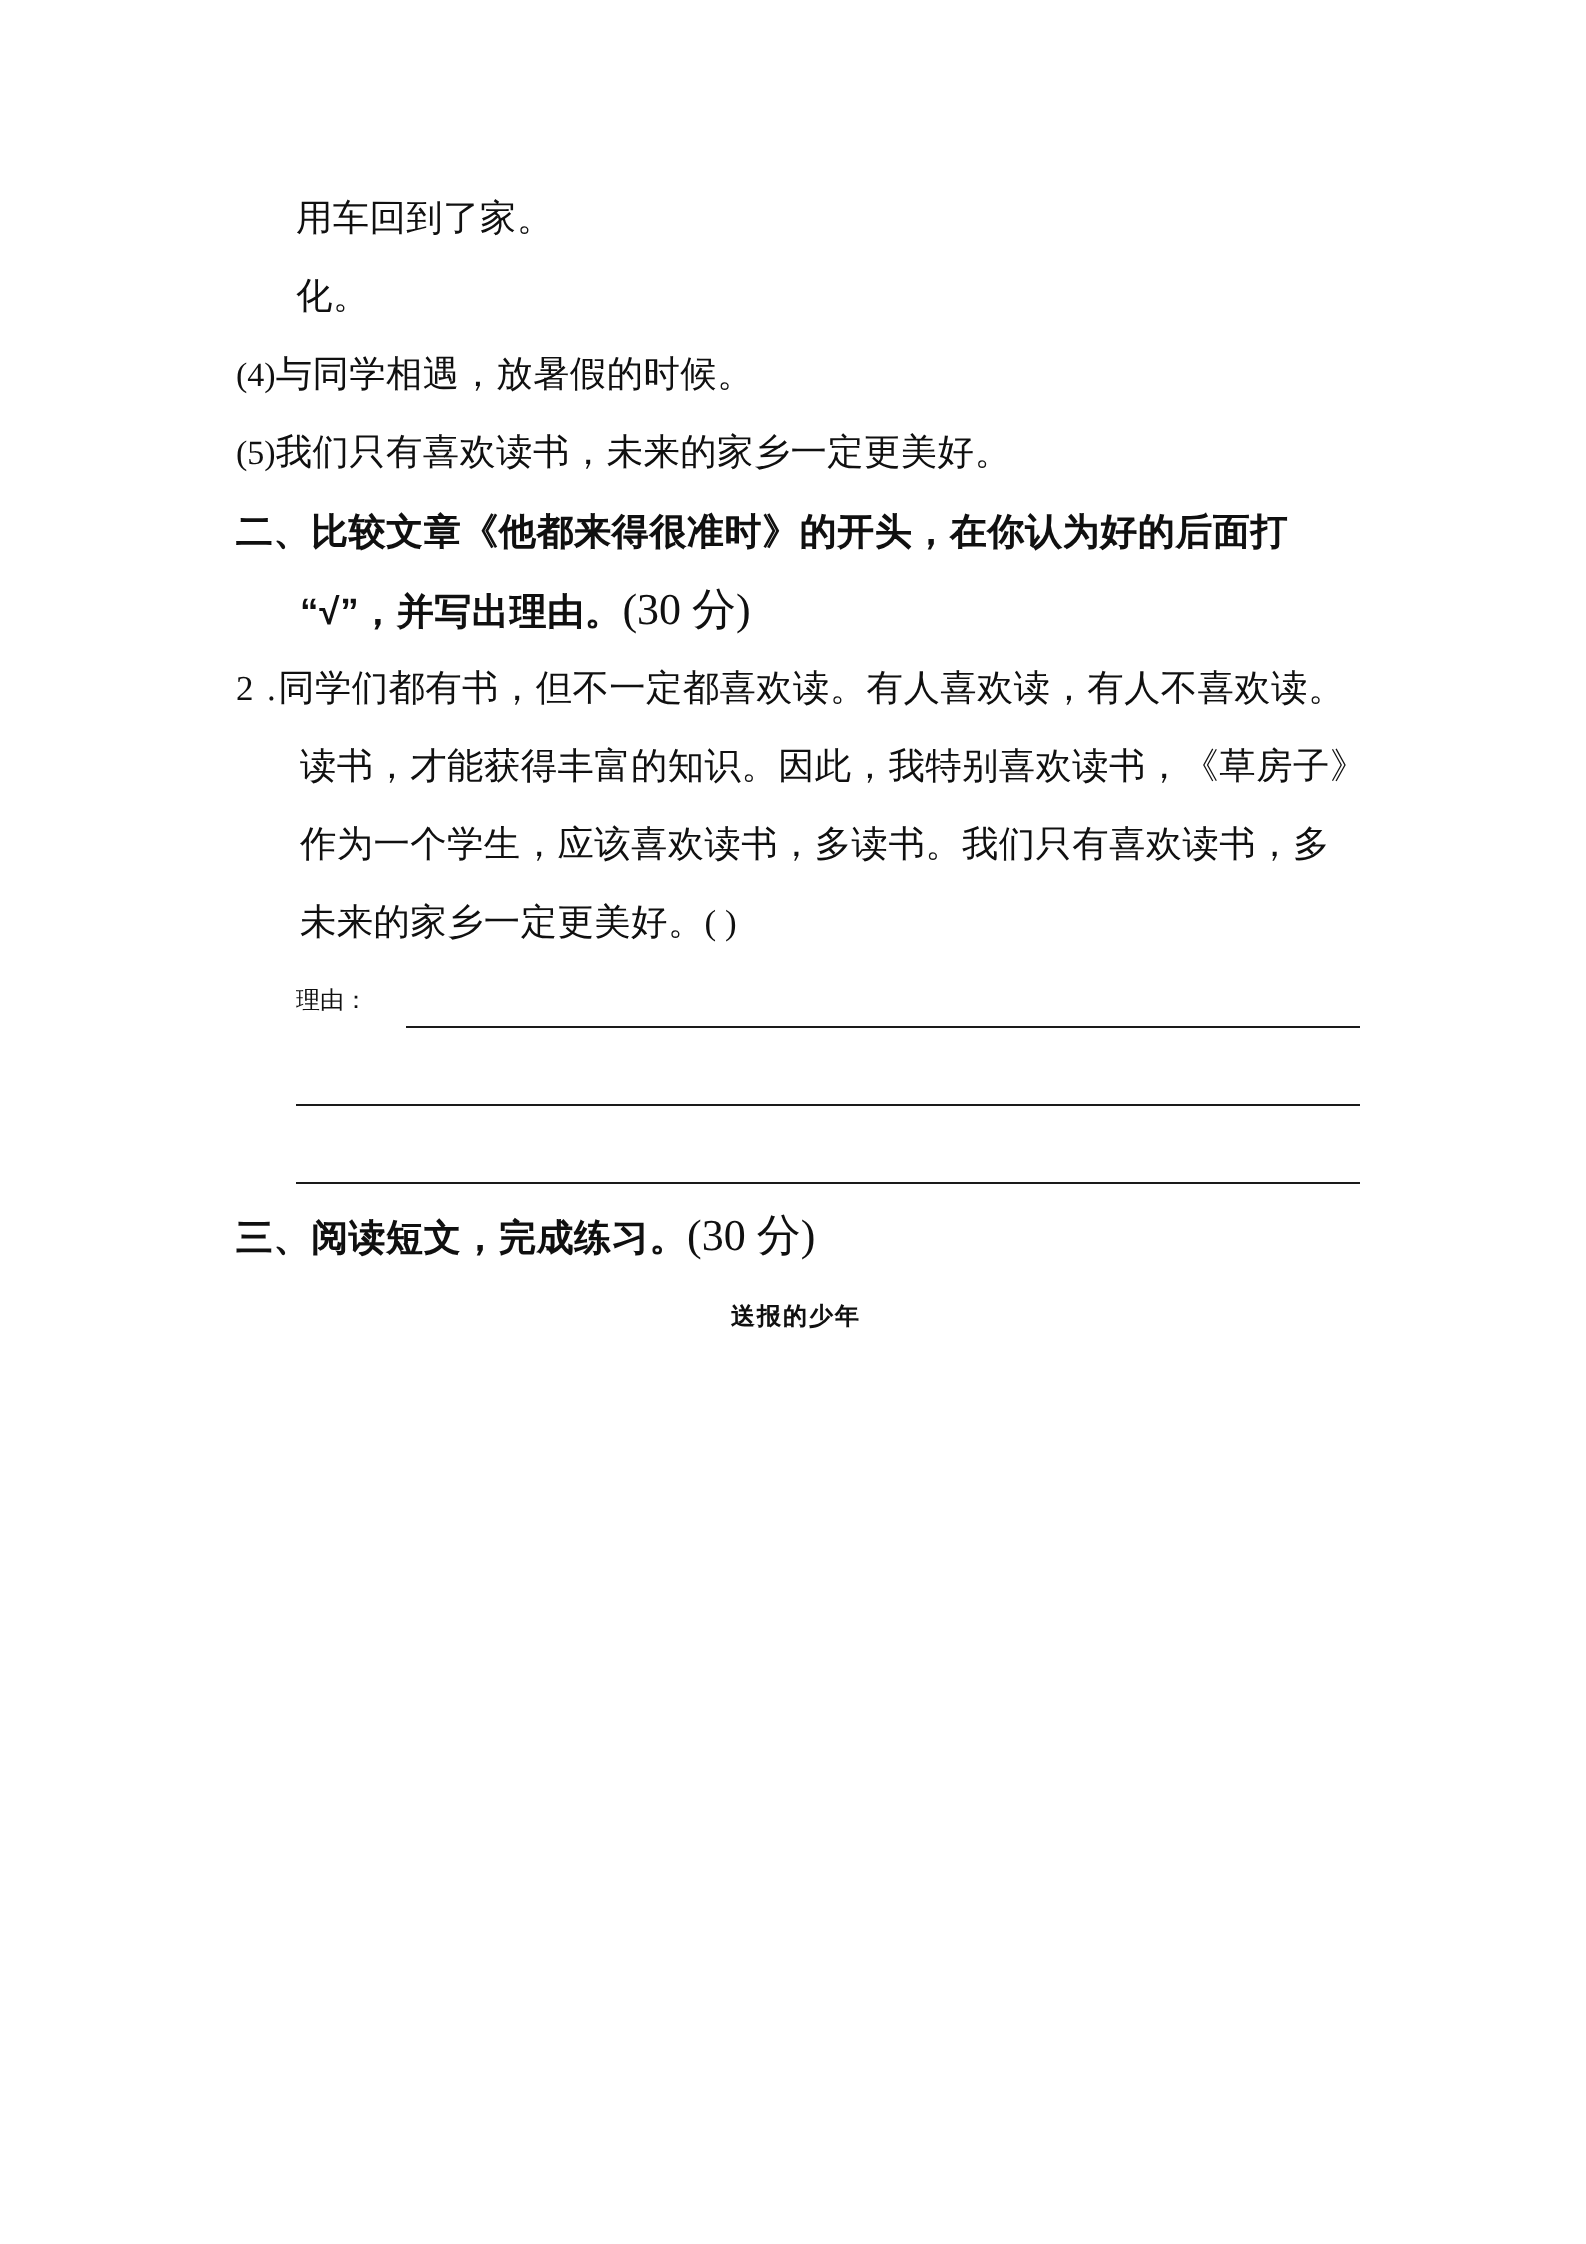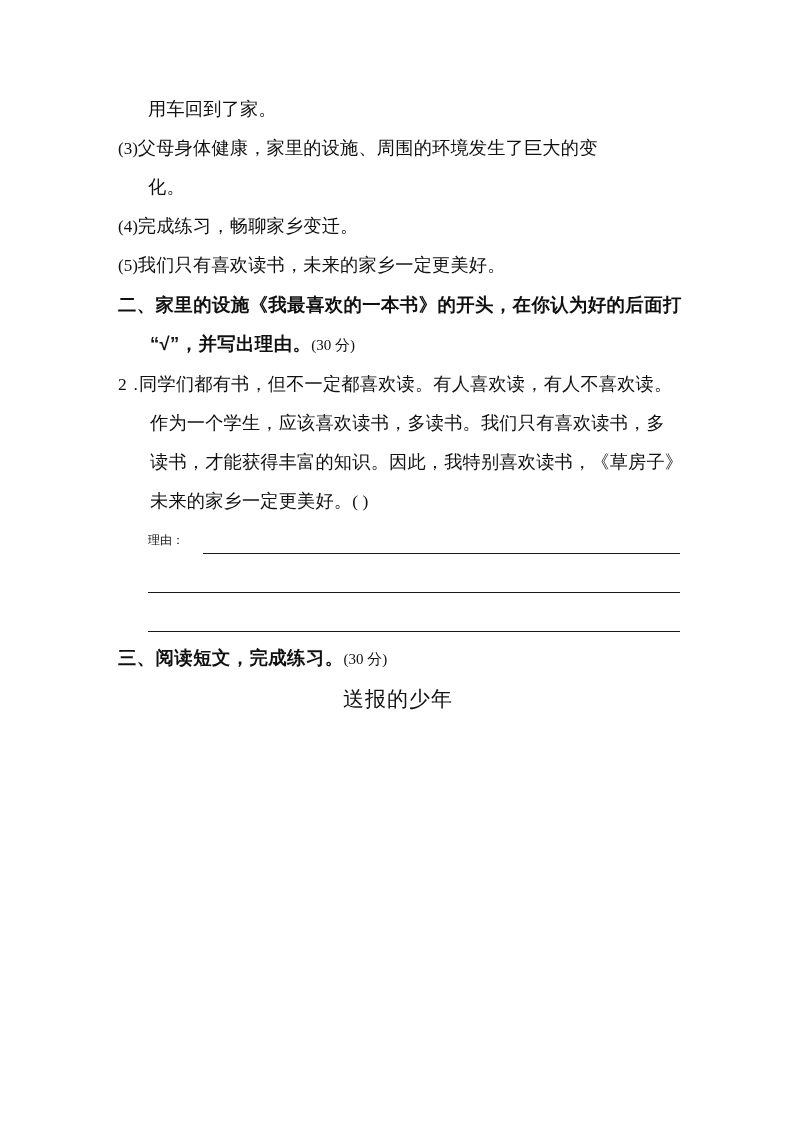--- a/index.html
+++ b/index.html
@@ -54,21 +54,21 @@
     letter-spacing: 0.4px;
     white-space: nowrap;
   }
   .section-heading .cont {
     display: block;
     padding-left: 32px;
   }
   .score {
     font-family: "Liberation Serif", "DejaVu Serif", serif;
     font-weight: normal;
-    font-size: 15px;
+    font-size: 22px;
     letter-spacing: 0;
     text-align: right;
   }
 
   
   .qnum {
     font-family: "Liberation Serif", "DejaVu Serif", serif;
     font-size: 17.5px;
     letter-spacing: 1.2px;
   }
@@ -101,22 +101,22 @@
     bottom: 6px;
     height: 0;
     border-bottom: 1.4px solid #1a1a1a;
   }
   .rule.r1 { left: 85px;  right: 0; }
   .rule.r2 { left: 30px;  right: 0; }
 
   
   .passage-title {
     text-align: center;
-    font-size: 21px;
-    font-weight: normal;
+    font-size: 12px;
+    font-weight: bold;
     line-height: 40px;
     letter-spacing: 1px;
     padding-right: 2px;
   }
   .passage {
     font-family: "Liberation Serif", "DejaVu Serif", serif;
     font-size: 18.6px;
     line-height: 44.5px;
     letter-spacing: 1.3px;
     text-align: justify;
@@ -133,49 +133,46 @@
 </head>
 <body>
 
 <div class="page">
   <div class="content">
 
     <div class="line indent-1">
       <span>用车回到了家。</span>
     </div>
 
-    <div class="line">
-      <span class="paren-num">(3)</span><span>父母身体健康，家里的设施、周围的环境发生了巨大的变</span>
-    </div>
     <div class="line indent-1">
       <span>化。</span>
     </div>
 
     <div class="line">
-      <span class="paren-num">(4)</span><span>完成练习，畅聊家乡变迁。</span>
+      <span class="paren-num">(4)</span><span>与同学相遇，放暑假的时候。</span>
     </div>
 
     <div class="line">
       <span class="paren-num">(5)</span><span>我们只有喜欢读书，未来的家乡一定更美好。</span>
     </div>
 
     <div class="section-heading">
-      <span>二、家里的设施《我最喜欢的一本书》的开头，在你认为好的后面打</span>
+      <span>二、比较文章《他都来得很准时》的开头，在你认为好的后面打</span>
       <span class="cont"><span>“√”，并写出理由。</span><span class="score">(30 分)</span></span>
     </div>
 
 
     <div class="line">
       <span class="qnum">2 .</span><span>同学们都有书，但不一定都喜欢读。有人喜欢读，有人不喜欢读。</span>
     </div>
     <div class="line indent-2">
-      <span>作为一个学生，应该喜欢读书，多读书。我们只有喜欢读书，多</span>
+      <span>读书，才能获得丰富的知识。因此，我特别喜欢读书，《草房子》</span>
     </div>
     <div class="line indent-2">
-      <span>读书，才能获得丰富的知识。因此，我特别喜欢读书，《草房子》</span>
+      <span>作为一个学生，应该喜欢读书，多读书。我们只有喜欢读书，多</span>
     </div>
     <div class="line indent-2">
       <span>未来的家乡一定更美好。</span><span class="blank-paren">(      )</span>
     </div>
 
     <div class="rule-row">
       <span class="label">理由：</span>
       <span class="rule r1"></span>
     </div>
     <div class="rule-row">

